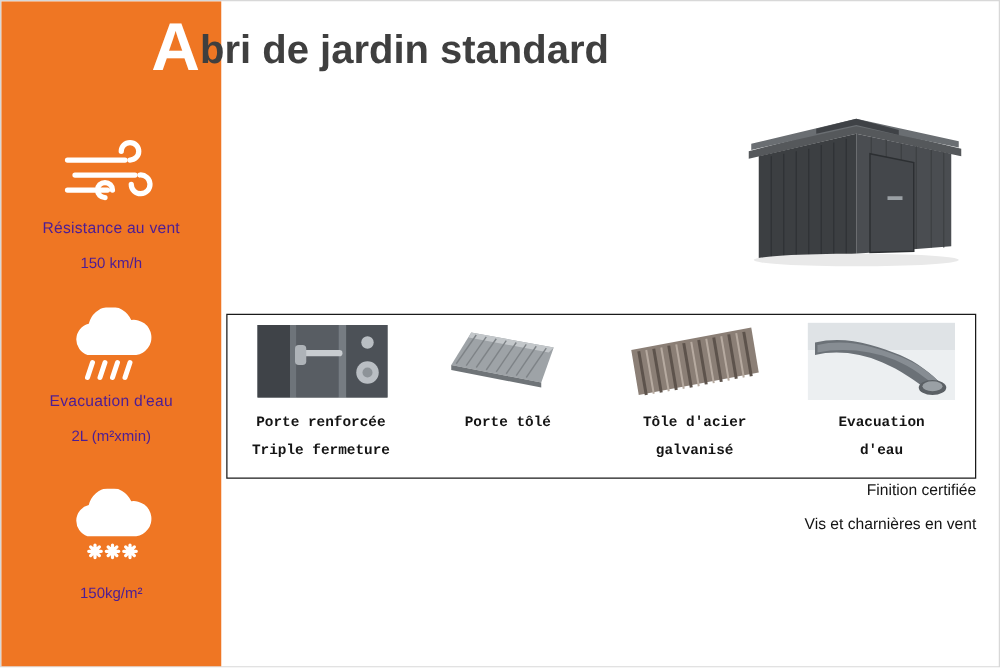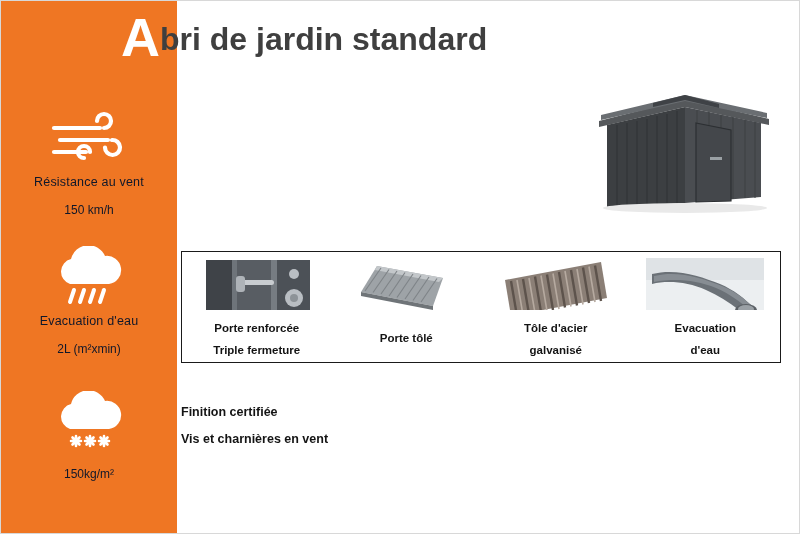--- a/index.html
+++ b/index.html
@@ -27,21 +27,21 @@
     top: 0;
     width: 176px;
     height: 534px;
     background: #ef7623;
   }
   .feature {
     position: absolute;
     left: 0;
     width: 176px;
     text-align: center;
-    color: #0f172a;
+    color: #4c1d95;
   }
   .feature .icon-wrap {
     height: 62px;
     display: flex;
     align-items: center;
     justify-content: center;
   }
   .feature .f-label {
     font-size: 12.5px;
     letter-spacing: .2px;
@@ -78,24 +78,25 @@
     width: 180px;
     height: 130px;
   }
 
   
   #strip {
     position: absolute;
     left: 180px;
     top: 250px;
     width: 600px;
-    height: 112px;
+    height: 132px;
     border: 1.5px solid #1a1a1a;
     box-sizing: border-box;
     display: flex;
+    font-family: Liberation Mono, monospace;
   }
   .cell {
     flex: 1 1 0;
     position: relative;
     display: flex;
     flex-direction: column;
     align-items: center;
   }
   .cell .thumb {
     width: 118px;
@@ -112,26 +113,26 @@
     font-weight: 700;
     text-align: center;
     line-height: 1.9;
     width: 130px;
   }
 
   
   #footer {
     position: absolute;
     left: 180px;
-    top: 404px;
+    top: 384px;
     width: 600px;
-    text-align: left;
+    text-align: right;
     color: #141414;
     font-size: 12.5px;
-    font-weight: 700;
+    font-weight: 400;
   }
   #footer div { margin-bottom: 13px; }
 
   svg { display: block; }
 </style>
 </head>
 <body>
 
 <div id="page">
 

